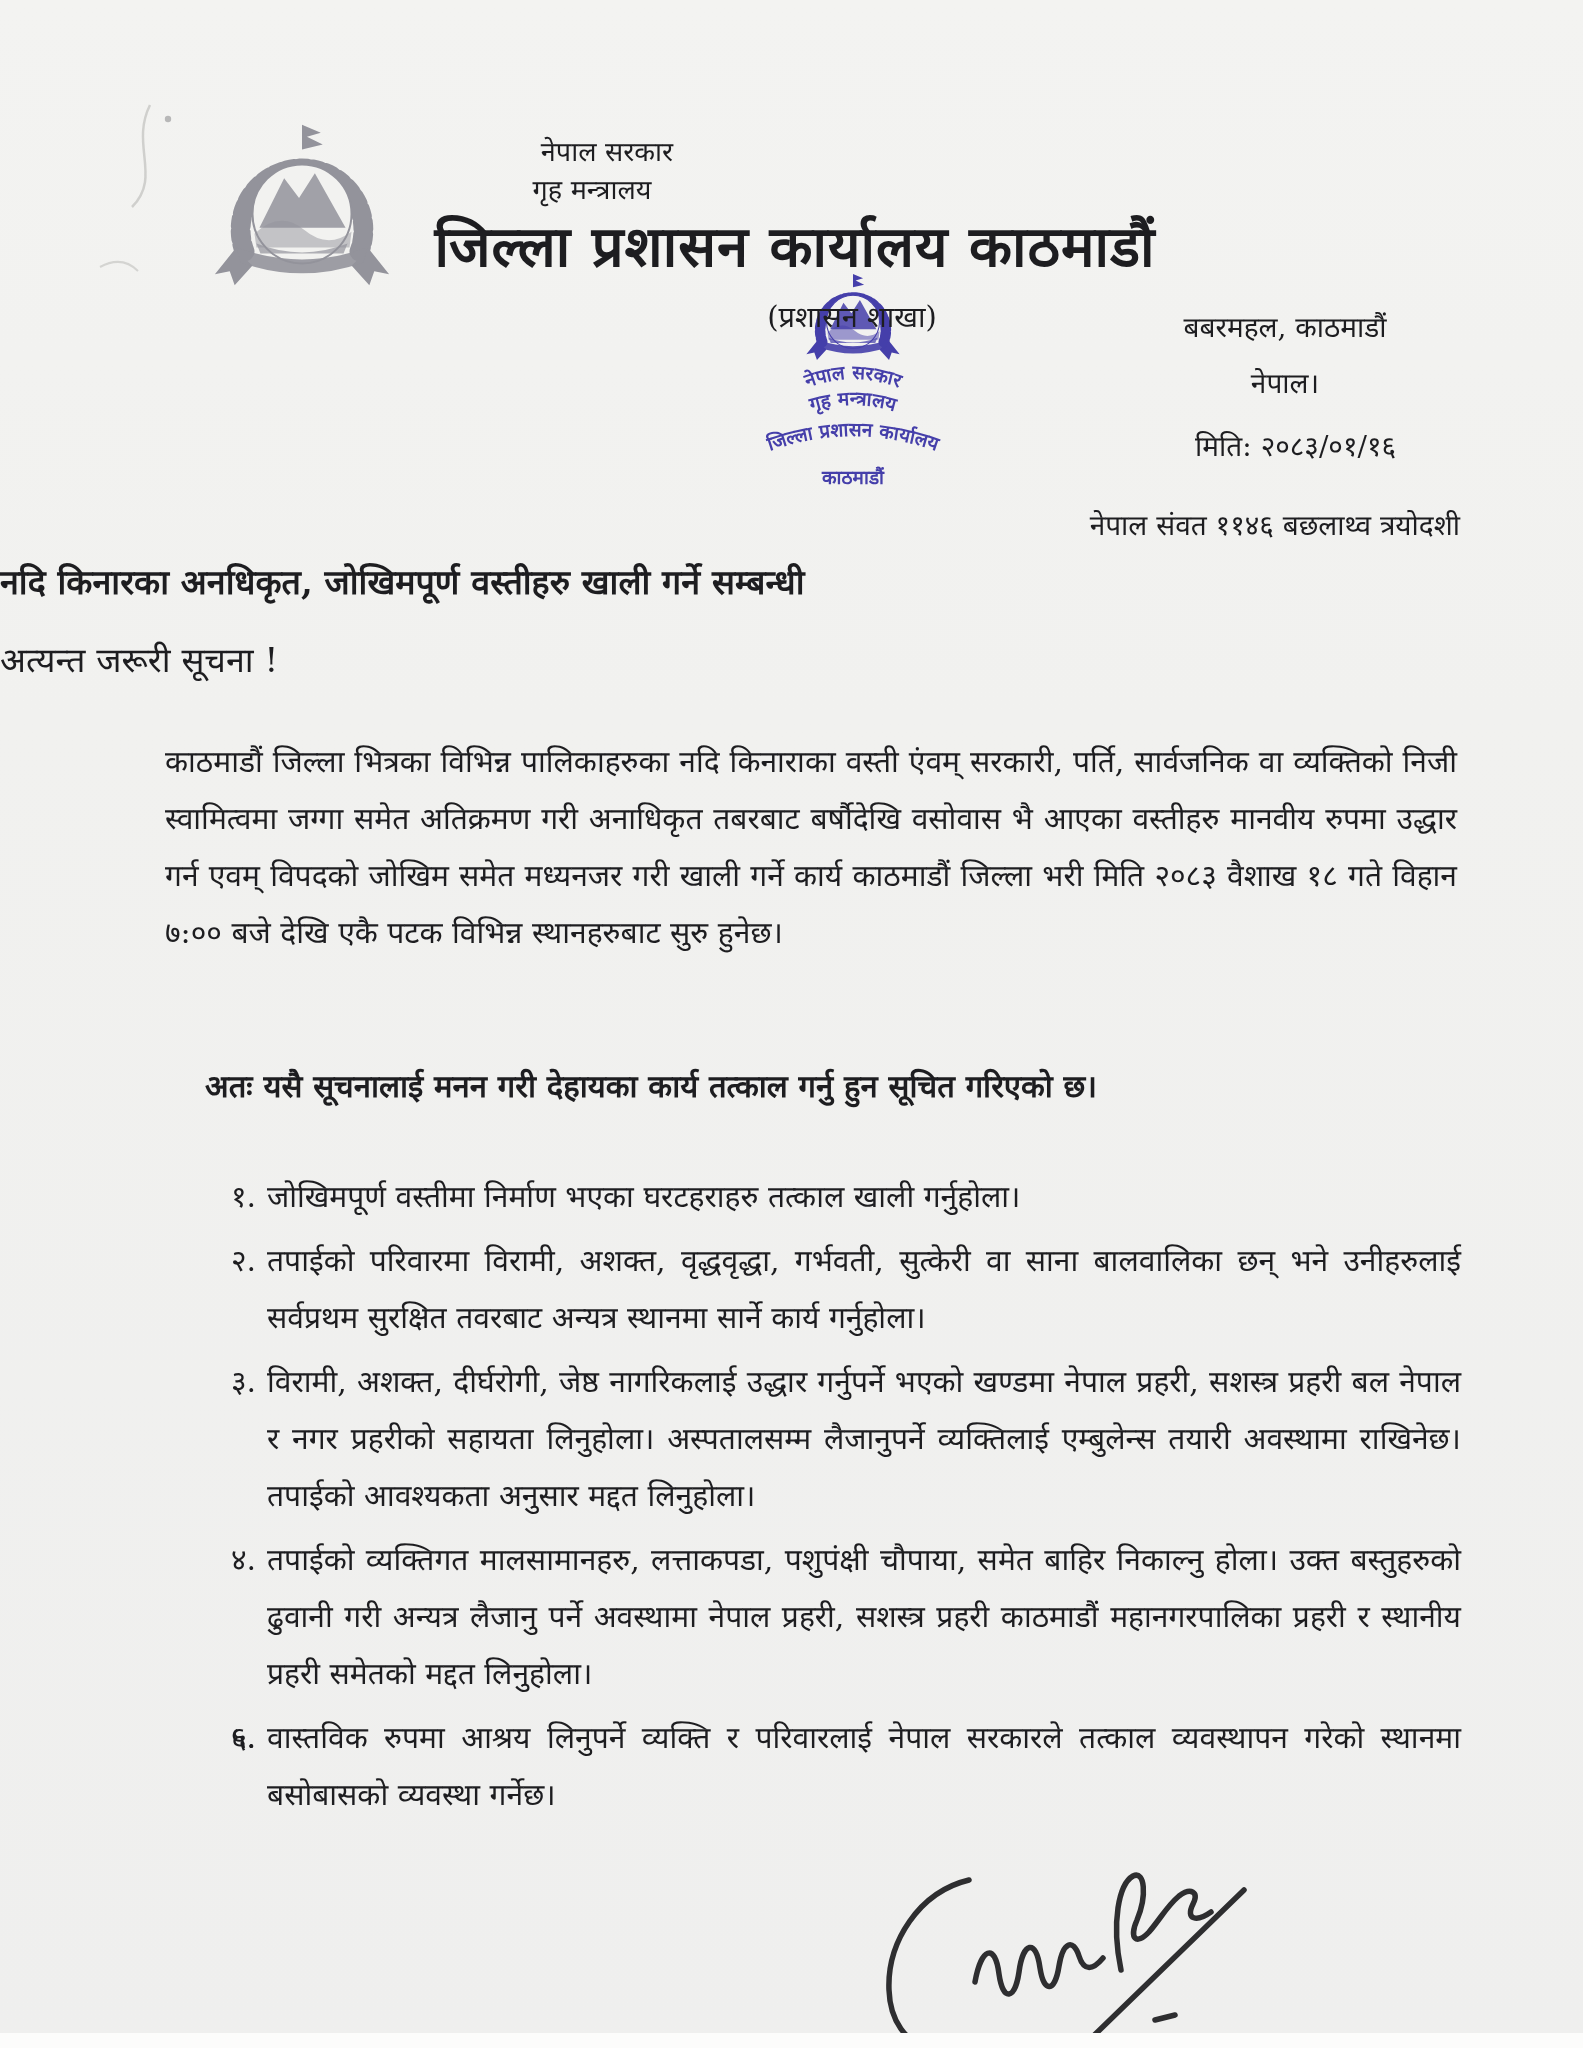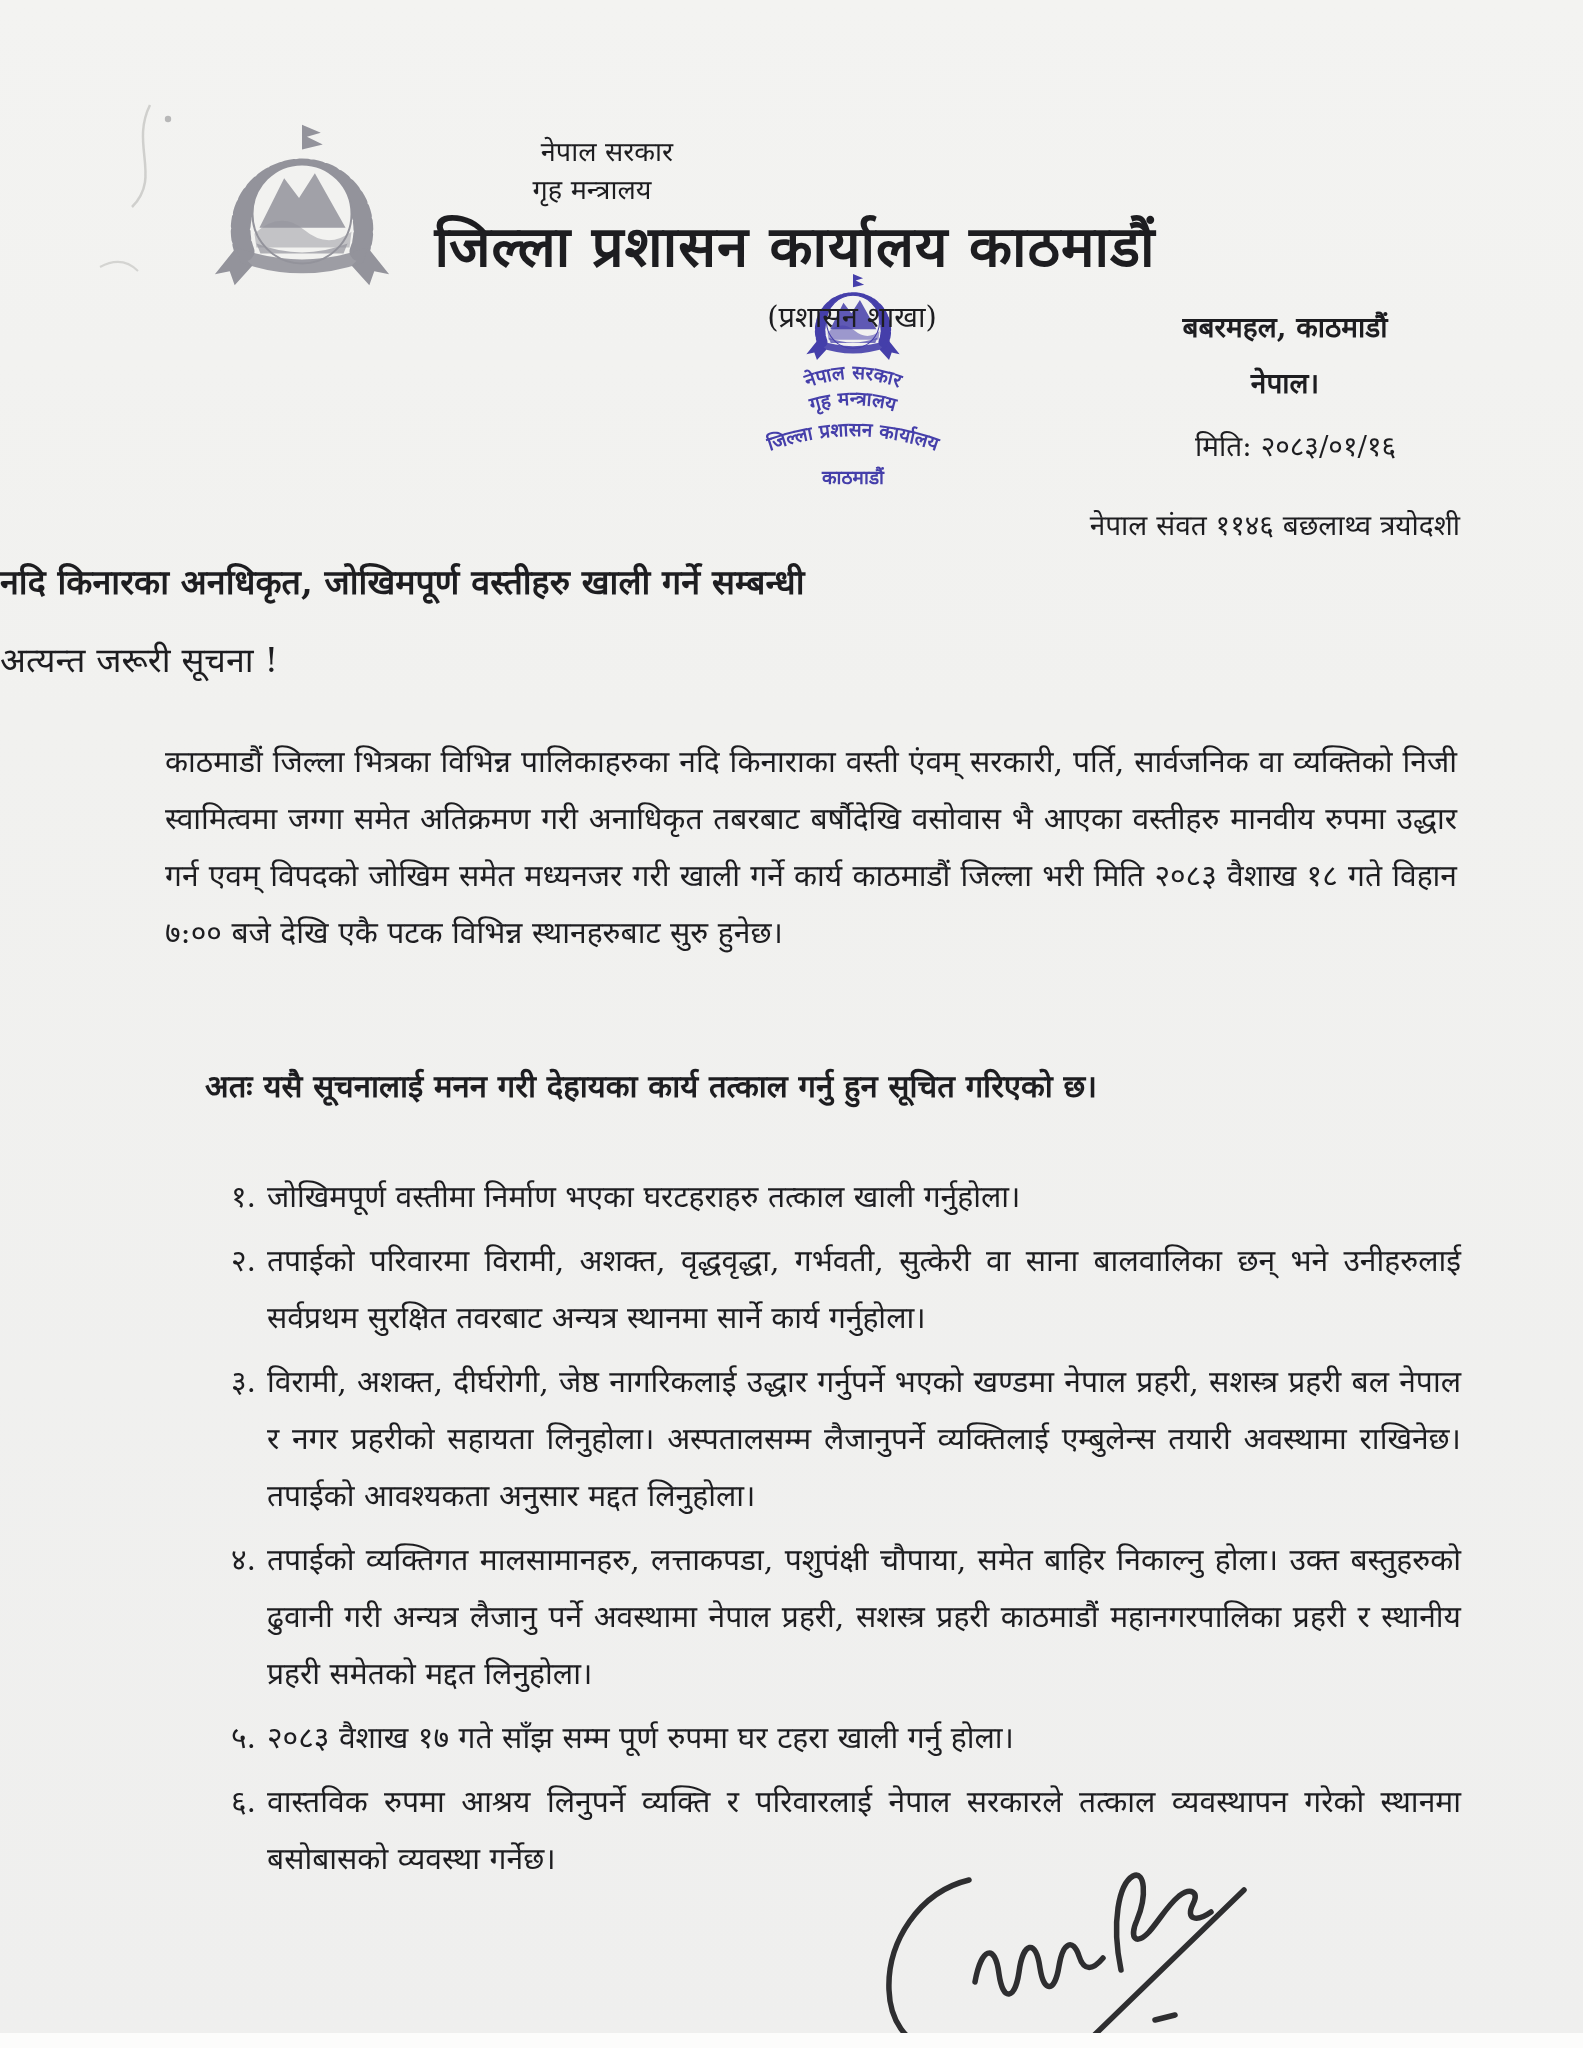--- a/index.html
+++ b/index.html
@@ -15,21 +15,21 @@
   .center-x{transform:translateX(-50%);}
   
   .h-gov{left:607px;top:132px;font-size:27px;white-space:nowrap;}
   .h-min{left:592px;top:170px;font-size:27px;white-space:nowrap;}
   .h-office{left:795px;top:206px;font-size:56px;font-weight:600;letter-spacing:1px;white-space:nowrap;}
   .h-branch{left:812px;top:296px;font-size:29px;white-space:nowrap;z-index:3;margin-left:40px;}
   #emblem-gray{left:203px;top:110px;width:198px;height:190px;color:#83838d;opacity:.85;}
   #stamp{left:733px;top:268px;width:240px;height:226px;color:#3b34a6;opacity:.94;z-index:2;}
   .stamp-text{font-size:19px;font-weight:600;fill:currentColor;font-family:"DejaVu Sans","Liberation Sans",sans-serif;}
   
-  .addr{right:168px;top:300px;width:260px;text-align:center;font-size:28px;line-height:56px;font-weight:bold;}
+  .addr{right:168px;top:300px;width:260px;text-align:center;font-size:28px;line-height:56px;}
   .date-line{right:187px;top:426px;font-size:28px;white-space:nowrap;}
   .sambat-line{right:123px;top:505px;font-size:28px;white-space:nowrap;}
   
   .title1{left:0;right:0;top:558px;font-size:34px;font-weight:700;}
   .title2{left:0;right:0;top:636px;font-size:34px;font-weight:400;}
   .intro{left:165px;top:733px;width:1292px;font-size:30px;line-height:57px;text-align:justify;}
   .directive{left:181px;top:1064px;width:1278px;font-size:31px;font-weight:700;margin-left:24px;}
   .list{left:231px;top:1168px;width:1230px;font-size:30px;line-height:57px;}
   .list-item{position:relative;padding-left:36px;text-align:justify;margin-bottom:7px;}
   .num{position:absolute;left:0;top:0;}
@@ -113,21 +113,20 @@
     <div class="list-item">
       <span class="num">३.</span>
       <span>विरामी, अशक्त, दीर्घरोगी, जेष्ठ नागरिकलाई उद्धार गर्नुपर्ने भएको खण्डमा नेपाल प्रहरी, सशस्त्र प्रहरी बल नेपाल र नगर प्रहरीको सहायता लिनुहोला।  अस्पतालसम्म लैजानुपर्ने व्यक्तिलाई एम्बुलेन्स तयारी अवस्थामा राखिनेछ।  तपाईको आवश्यकता अनुसार मद्दत लिनुहोला।</span>
     </div>
     <div class="list-item">
       <span class="num">४.</span>
       <span>तपाईको व्यक्तिगत मालसामानहरु, लत्ताकपडा, पशुपंक्षी चौपाया, समेत बाहिर निकाल्नु होला।  उक्त बस्तुहरुको ढुवानी गरी अन्यत्र लैजानु पर्ने अवस्थामा नेपाल प्रहरी, सशस्त्र प्रहरी काठमाडौं महानगरपालिका प्रहरी र स्थानीय प्रहरी समेतको मद्दत लिनुहोला।</span>
     </div>
     <div class="list-item">
       <span class="num">५.</span>
-      <span>२०८३ वैशाख १७ गते साँझ सम्म पूर्ण रुपमा घर टहरा खाली गर्नु होला।</span>
     </div>
     <div class="list-item">
       <span class="num">६.</span>
       <span>वास्तविक रुपमा आश्रय लिनुपर्ने व्यक्ति र परिवारलाई नेपाल सरकारले तत्काल व्यवस्थापन गरेको स्थानमा बसोबासको व्यवस्था गर्नेछ।</span>
     </div>
   </div>
 
   <svg id="signature" class="abs" viewBox="0 0 430 186">
     <g fill="none" stroke="#2e2e30" stroke-width="5.5" stroke-linecap="round" stroke-linejoin="round">
       <path d="M120,18 C70,30 38,80 40,128 C41,160 58,180 78,186"></path>

